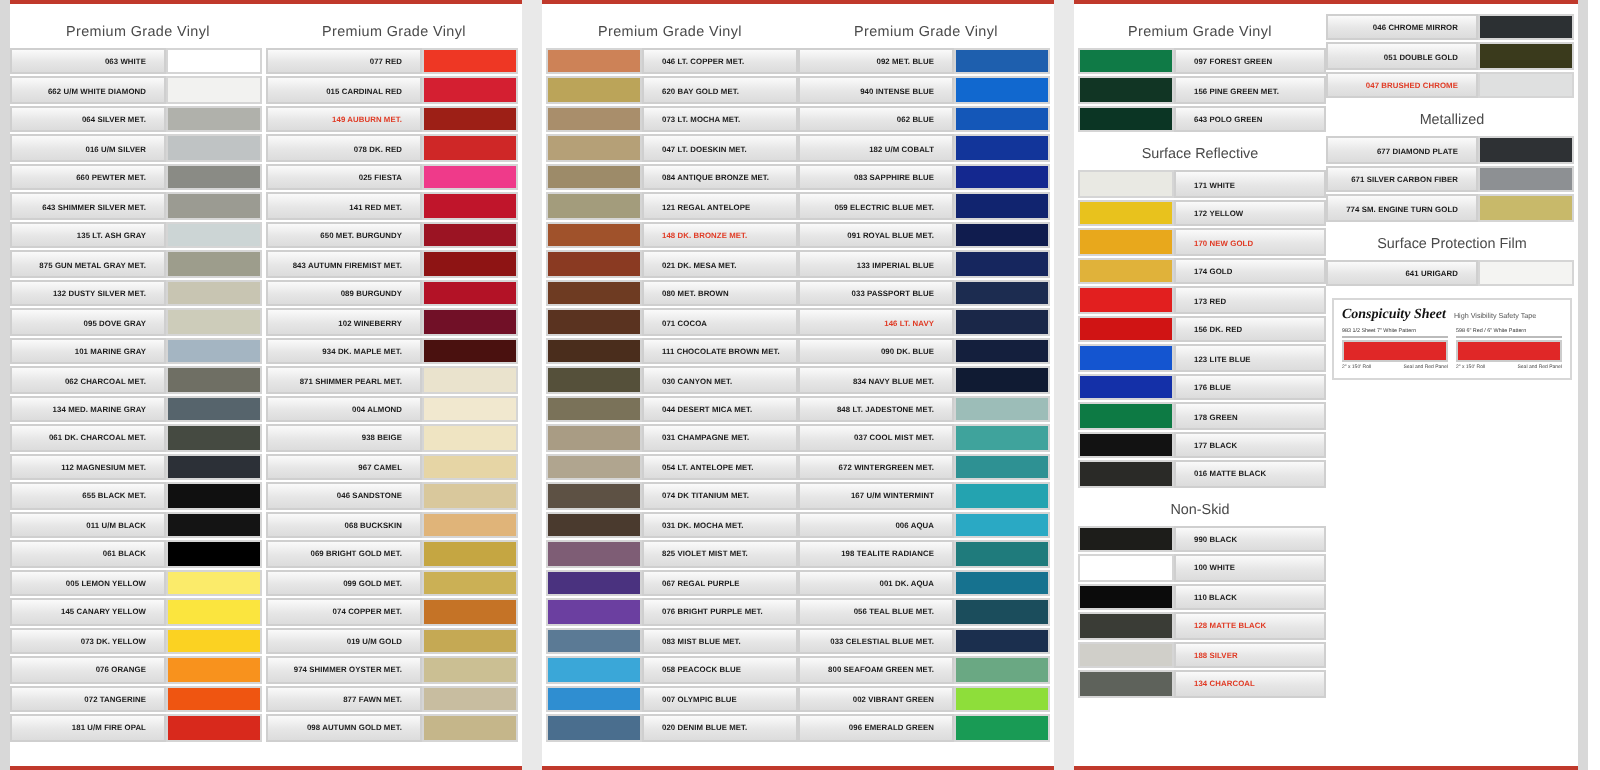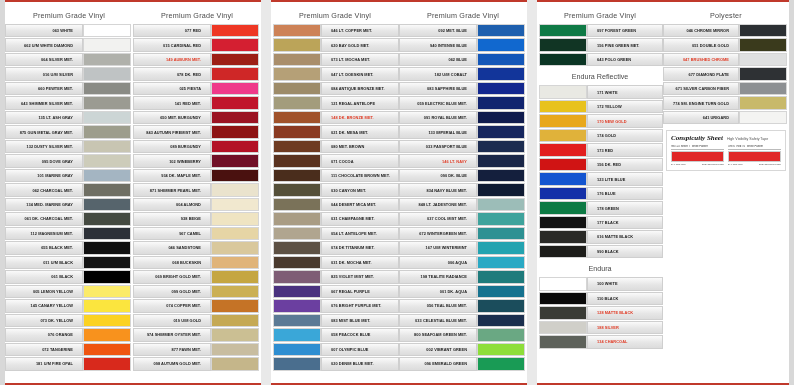--- a/index.html
+++ b/index.html
@@ -475,21 +475,21 @@
             <div class="chip" style="width: 48px; background: rgb(15, 122, 70);"></div>
           </div>
           <div class="row rev" style="height: 13.4px;">
             <div class="tag" style="width: 76px;">156  PINE GREEN MET.</div>
             <div class="chip" style="width: 48px; background: rgb(17, 53, 36);"></div>
           </div>
           <div class="row rev" style="height: 13.4px;">
             <div class="tag" style="width: 76px;">643  POLO GREEN</div>
             <div class="chip" style="width: 48px; background: rgb(11, 53, 36);"></div>
           </div>
-          <div class="sub-head">Endura Reflective</div>
+          <div class="sub-head">Surface Reflective</div>
           <div class="row rev" style="height: 13.4px;">
             <div class="tag" style="width: 76px;">171  WHITE</div>
             <div class="chip" style="width: 48px; background: rgb(233, 233, 227);"></div>
           </div>
           <div class="row rev" style="height: 13.4px;">
             <div class="tag" style="width: 76px;">172  YELLOW</div>
             <div class="chip" style="width: 48px; background: rgb(232, 194, 29);"></div>
           </div>
           <div class="row rev" style="height: 13.4px;">
             <div class="tag new" style="width: 76px;">170  NEW GOLD</div>
@@ -520,25 +520,25 @@
             <div class="chip" style="width: 48px; background: rgb(13, 122, 68);"></div>
           </div>
           <div class="row rev" style="height: 13.4px;">
             <div class="tag" style="width: 76px;">177  BLACK</div>
             <div class="chip" style="width: 48px; background: rgb(18, 18, 18);"></div>
           </div>
           <div class="row rev" style="height: 13.4px;">
             <div class="tag" style="width: 76px;">016  MATTE BLACK</div>
             <div class="chip" style="width: 48px; background: rgb(42, 42, 39);"></div>
           </div>
+          <div class="sub-head">Non-Skid</div>
           <div class="row rev" style="height: 13.4px;">
             <div class="tag" style="width: 76px;">990  BLACK</div>
             <div class="chip" style="width: 48px; background: rgb(29, 29, 26);"></div>
           </div>
-          <div class="sub-head">Endura</div>
           <div class="row rev" style="height: 13.4px;">
             <div class="tag" style="width: 76px;">100  WHITE</div>
             <div class="chip" style="width: 48px; background: rgb(255, 255, 255);"></div>
           </div>
           <div class="row rev" style="height: 13.4px;">
             <div class="tag" style="width: 76px;">110  BLACK</div>
             <div class="chip" style="width: 48px; background: rgb(11, 11, 11);"></div>
           </div>
           <div class="row rev" style="height: 13.4px;">
             <div class="tag new" style="width: 76px;">128  MATTE BLACK</div>
@@ -547,45 +547,46 @@
           <div class="row rev" style="height: 13.4px;">
             <div class="tag new" style="width: 76px;">188  SILVER</div>
             <div class="chip" style="width: 48px; background: rgb(208, 207, 201);"></div>
           </div>
           <div class="row rev" style="height: 13.4px;">
             <div class="tag new" style="width: 76px;">134  CHARCOAL</div>
             <div class="chip" style="width: 48px; background: rgb(94, 98, 91);"></div>
           </div>
         </div>
         <div class="col" style="width: 126px;">
-          <div class="col-head">Polyester</div>
           <div class="row" style="height: 13.4px;">
             <div class="tag" style="width: 76px;">046  CHROME MIRROR</div>
             <div class="chip" style="width: 48px; background: rgb(44, 48, 51);"></div>
           </div>
           <div class="row" style="height: 13.4px;">
             <div class="tag" style="width: 76px;">051  DOUBLE GOLD</div>
             <div class="chip" style="width: 48px; background: rgb(58, 58, 28);"></div>
           </div>
           <div class="row" style="height: 13.4px;">
             <div class="tag new" style="width: 76px;">047  BRUSHED CHROME</div>
             <div class="chip" style="width: 48px; background: rgb(223, 224, 224);"></div>
           </div>
+          <div class="sub-head">Metallized</div>
           <div class="row" style="height: 13.4px;">
             <div class="tag" style="width: 76px;">677  DIAMOND PLATE</div>
             <div class="chip" style="width: 48px; background: rgb(46, 49, 52);"></div>
           </div>
           <div class="row" style="height: 13.4px;">
             <div class="tag" style="width: 76px;">671  SILVER CARBON FIBER</div>
             <div class="chip" style="width: 48px; background: rgb(141, 144, 147);"></div>
           </div>
           <div class="row" style="height: 13.4px;">
             <div class="tag" style="width: 76px;">774  SM. ENGINE TURN GOLD</div>
             <div class="chip" style="width: 48px; background: rgb(200, 185, 106);"></div>
           </div>
+          <div class="sub-head">Surface Protection Film</div>
           <div class="row" style="height: 13.4px;">
             <div class="tag" style="width: 76px;">641  URIGARD</div>
             <div class="chip" style="width: 48px; background: rgb(244, 244, 242);"></div>
           </div>
           <div class="consp">
             <div class="consp-top">
               <div class="consp-title">Conspicuity Sheet</div>
               <div class="consp-sub">High Visibility Safety Tape</div>
             </div>
             <div class="consp-grid">

